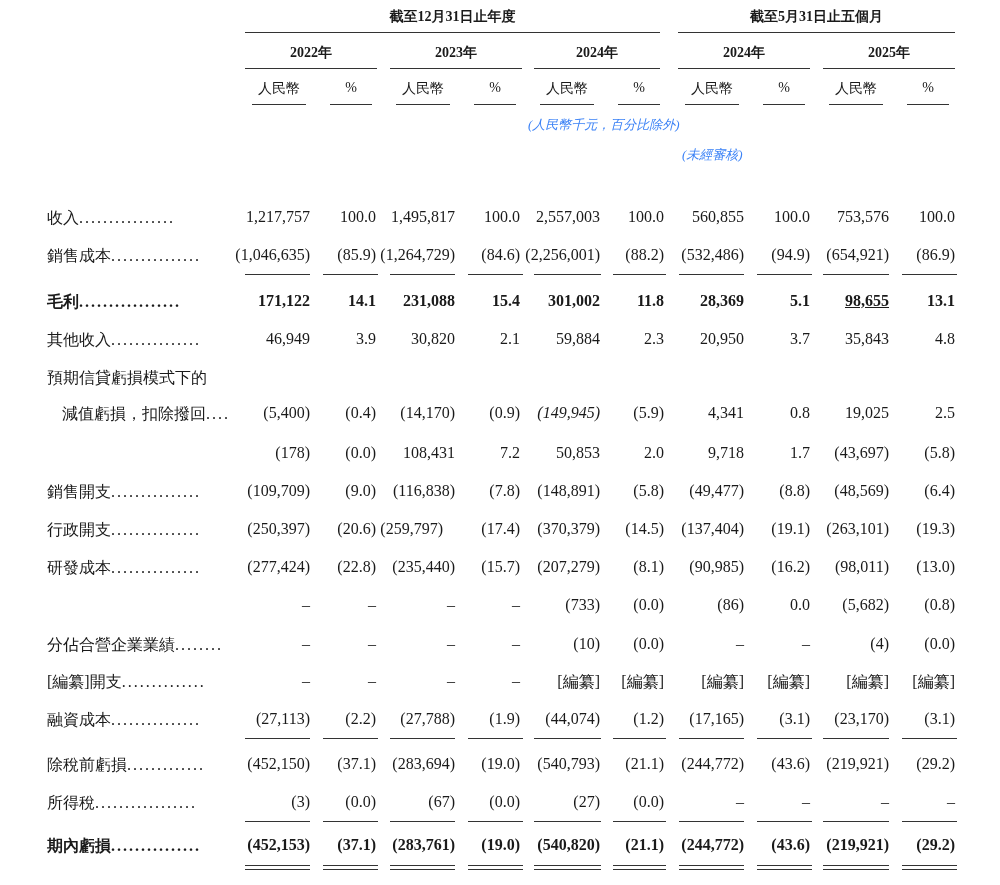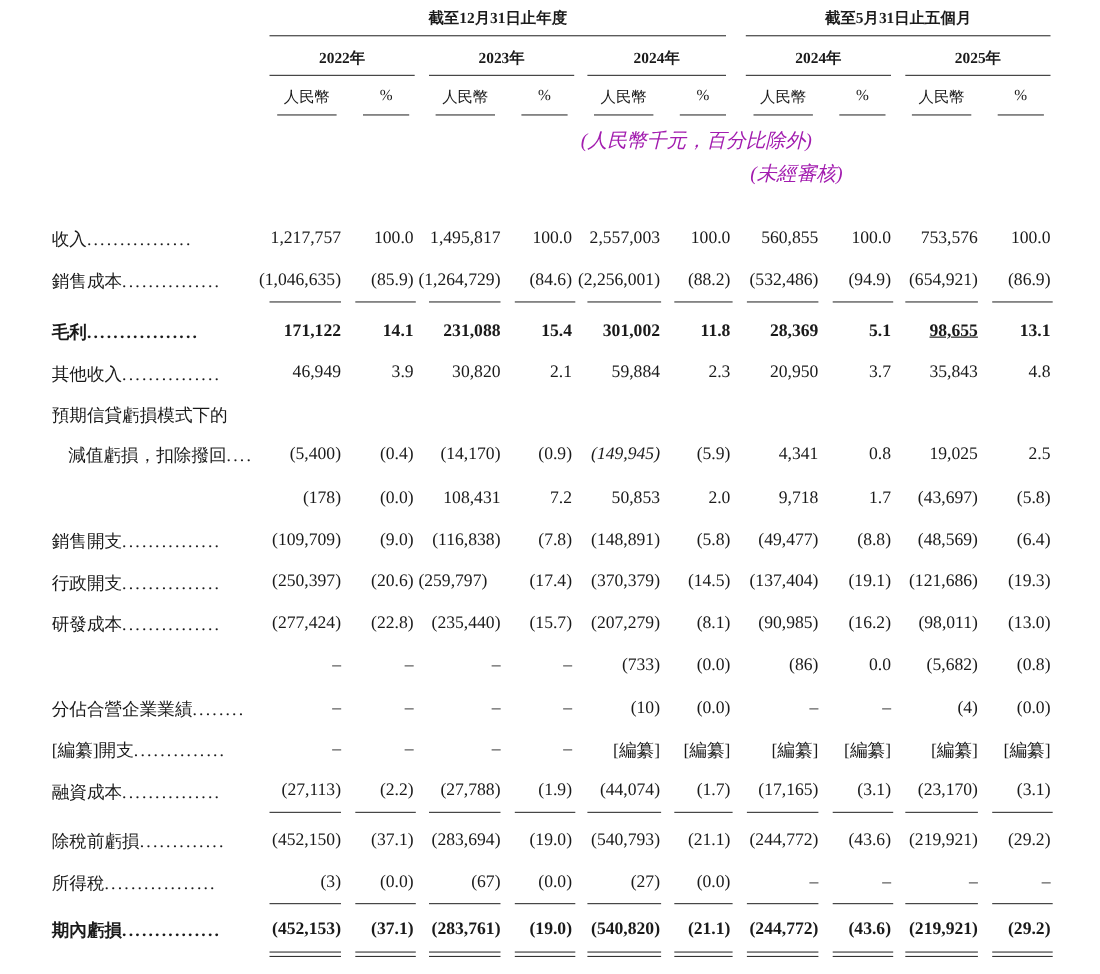--- a/index.html
+++ b/index.html
@@ -2,21 +2,21 @@
 <html><head>
 <meta charset="utf-8">
 <style>
   html, body { margin:0; padding:0; background:#fff; }
   body { width:1000px; height:885px; position:relative; overflow:hidden;
          font-family:"Liberation Serif", "DejaVu Serif", serif; color:#1a1a1a; }
   .abs { position:absolute; }
   .hdr { font-size:14px; text-align:center; font-weight:bold; }
   .sub { font-size:14px; text-align:center; }
   .rule { position:absolute; height:0; border-top:1.3px solid #333; }
-  .note { font-style:italic; font-size:18px; color:#a21caf; }
+  .note { font-style:italic; font-size:13px; color:#3b82f6; }
   .row { position:absolute; left:0; width:1000px; height:30px; }
   .label { position:absolute; left:47px; font-size:16px; white-space:nowrap; }
   .label.indent { left:62px; }
   .dots { letter-spacing:2px; }
   .cell { position:absolute; font-size:16px; text-align:right; white-space:nowrap; }
   .bold { font-weight:bold; }
   .ul { position:absolute; height:0; border-top:1.2px solid #333; }
   .dul { position:absolute; height:3px; border-top:1.2px solid #333; border-bottom:1.2px solid #333; }
 </style>
 </head>
@@ -184,21 +184,21 @@
     <div class="row" style="top: 520px;">
       <div class="label"><span>行政開支</span><span class="dots">...............</span></div>
       <div class="cell" style="right: 690px;">(250,397)</div>
       <div class="cell" style="right: 624px;">(20.6)</div>
       <div class="cell" style="right: 557px;">(259,797)</div>
       <div class="cell" style="right: 480px;">(17.4)</div>
       <div class="cell" style="right: 400px;">(370,379)</div>
       <div class="cell" style="right: 336px;">(14.5)</div>
       <div class="cell" style="right: 256px;">(137,404)</div>
       <div class="cell" style="right: 190px;">(19.1)</div>
-      <div class="cell" style="right: 111px;">(121,686)</div>
+      <div class="cell" style="right: 111px;">(263,101)</div>
       <div class="cell" style="right: 45px;">(19.3)</div>
     </div>
     <div class="row" style="top: 558px;">
       <div class="label"><span>研發成本</span><span class="dots">...............</span></div>
       <div class="cell" style="right: 690px;">(277,424)</div>
       <div class="cell" style="right: 624px;">(22.8)</div>
       <div class="cell" style="right: 545px;">(235,440)</div>
       <div class="cell" style="right: 480px;">(15.7)</div>
       <div class="cell" style="right: 400px;">(207,279)</div>
       <div class="cell" style="right: 336px;">(8.1)</div>
@@ -250,21 +250,21 @@
       <div class="cell" style="right: 690px;">(27,113)</div>
       <div class="ul" style="left: 245px; width: 65px; top: 28px;"></div>
       <div class="cell" style="right: 624px;">(2.2)</div>
       <div class="ul" style="left: 323px; width: 55px; top: 28px;"></div>
       <div class="cell" style="right: 545px;">(27,788)</div>
       <div class="ul" style="left: 390px; width: 65px; top: 28px;"></div>
       <div class="cell" style="right: 480px;">(1.9)</div>
       <div class="ul" style="left: 468px; width: 55px; top: 28px;"></div>
       <div class="cell" style="right: 400px;">(44,074)</div>
       <div class="ul" style="left: 534px; width: 67px; top: 28px;"></div>
-      <div class="cell" style="right: 336px;">(1.7)</div>
+      <div class="cell" style="right: 336px;">(1.2)</div>
       <div class="ul" style="left: 613px; width: 53px; top: 28px;"></div>
       <div class="cell" style="right: 256px;">(17,165)</div>
       <div class="ul" style="left: 679px; width: 65px; top: 28px;"></div>
       <div class="cell" style="right: 190px;">(3.1)</div>
       <div class="ul" style="left: 757px; width: 55px; top: 28px;"></div>
       <div class="cell" style="right: 111px;">(23,170)</div>
       <div class="ul" style="left: 823px; width: 66px; top: 28px;"></div>
       <div class="cell" style="right: 45px;">(3.1)</div>
       <div class="ul" style="left: 902px; width: 55px; top: 28px;"></div>
     </div>

